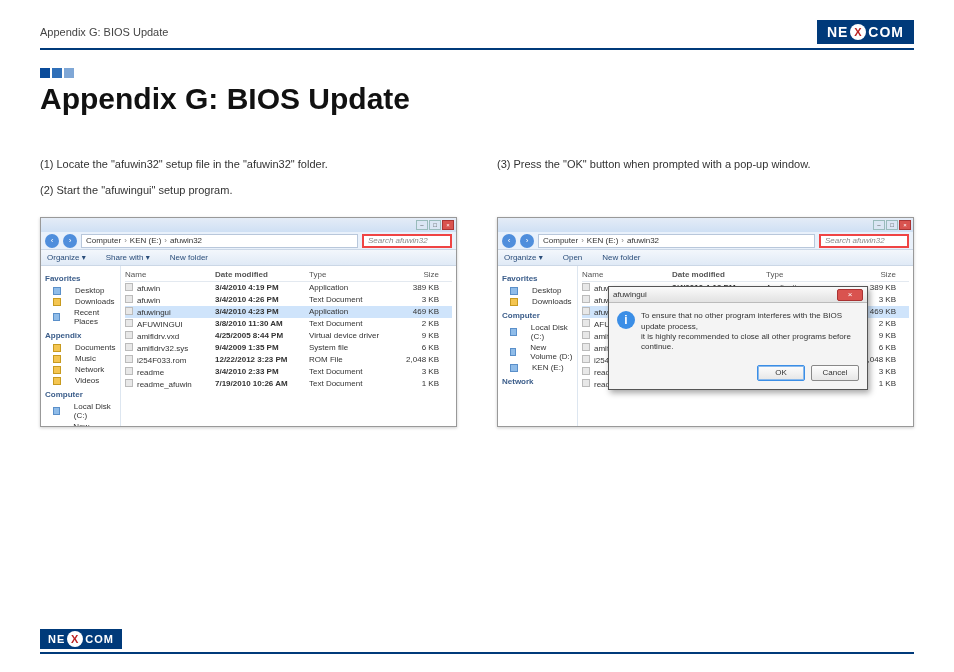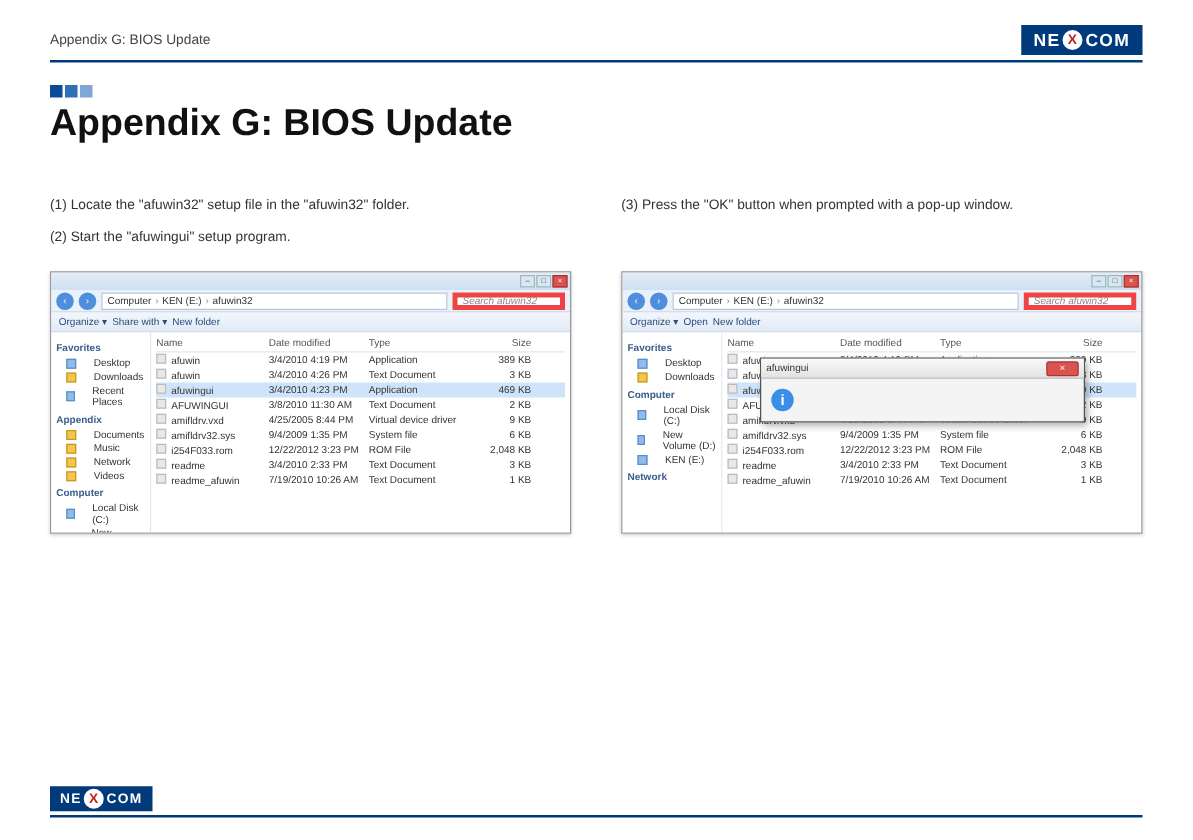--- a/index.html
+++ b/index.html
@@ -123,32 +123,32 @@
     padding: 0 4px;
     color: #333;
     display: flex;
     align-items: center;
     gap: 3px;
   }
   .bc-sep { color:#888; }
   .searchbox {
     width: 90px;
     background:#fff;
-    border:4px solid #ef4444;
+    border:2px solid #ef4444;
     height:14px;
     color:#888;
     padding:0 4px;
     font-style: italic;
     display:flex;align-items:center;
   }
   .ss-toolbar {
     height: 16px;
     background: linear-gradient(#f3f7fc,#e0eaf6);
     border-bottom:1px solid #cbd7e6;
-    display:flex; align-items:center; padding:0 6px; gap:4px;
+    display:flex; align-items:center; padding:0 6px; gap:20px;
     color:#2a4d7a;
   }
   .ss-toolbar .tbtn { font-size:8px; }
   .ss-body { display:flex; height: calc(100% - 48px); }
   .ss-side {
     width: 80px;
     border-right:1px solid #dde6f0;
     padding: 4px 4px;
     background:#fff;
   }
@@ -156,21 +156,21 @@
   .side-item { color:#333; padding:1px 0 1px 8px; font-size:8px; display:flex; align-items:center; gap:14px; }
   .side-item .ic { width:8px;height:8px;background:#f4c551;border:1px solid #c79a1f; }
   .side-item .ic.d { background:#8fbce9;border-color:#5a8fc9; }
   .ss-main {
     flex:1; background:#fff; padding: 2px 4px;
     position: relative;
   }
   .fl-head {
     display:flex; color:#555; font-size:8px; border-bottom:1px solid #e3e9f0; padding:2px 0;
   }
-  .c-name{flex:0 0 90px;} .c-date{flex:0 0 80px;} .c-type{flex:0 0 80px;} .c-size{flex:0 0 50px;text-align:right;}
+  .c-name{flex:0 0 90px;} .c-date{flex:0 0 80px;font-weight:bold;} .c-type{flex:0 0 80px;margin-left:14px;} .c-size{flex:0 0 50px;text-align:right;}
   .fl-row { display:flex; font-size:8px; padding:1px 0; color:#333; }
   .fl-row .ic { width:8px;height:8px;background:#e8e8e8;border:1px solid #bbb;margin-right:4px;display:inline-block; }
   .fl-row.hl { background:#cfe4fb; }
   .dialog {
     position:absolute;
     top: 20px; left: 30px;
     width: 260px;
     background:#f4f4f4;
     border:1px solid #555;
     box-shadow: 2px 3px 6px rgba(0,0,0,.35);
@@ -492,20 +492,28 @@
                 <div class="c-size">1 KB</div>
               </div>
 
             <div class="dialog">
               <div class="dlg-title">
                 <span>afuwingui</span>
                 <span class="dlg-close">×</span>
               </div>
               <div class="dlg-body">
                 <div class="dlg-icon">i</div>
+                <div class="dlg-text">
+                  <div>To ensure that no other program interferes with the BIOS update process,</div>
+                  <div>it is highly recommended to close all other programs before continue.</div>
+                </div>
+              </div>
+              <div class="dlg-btns">
+                <div class="dlg-btn def">OK</div>
+                <div class="dlg-btn">Cancel</div>
               </div>
             </div>
 
           </div>
         </div>
       </div>
     </div>
   </div>
 </div>
 

